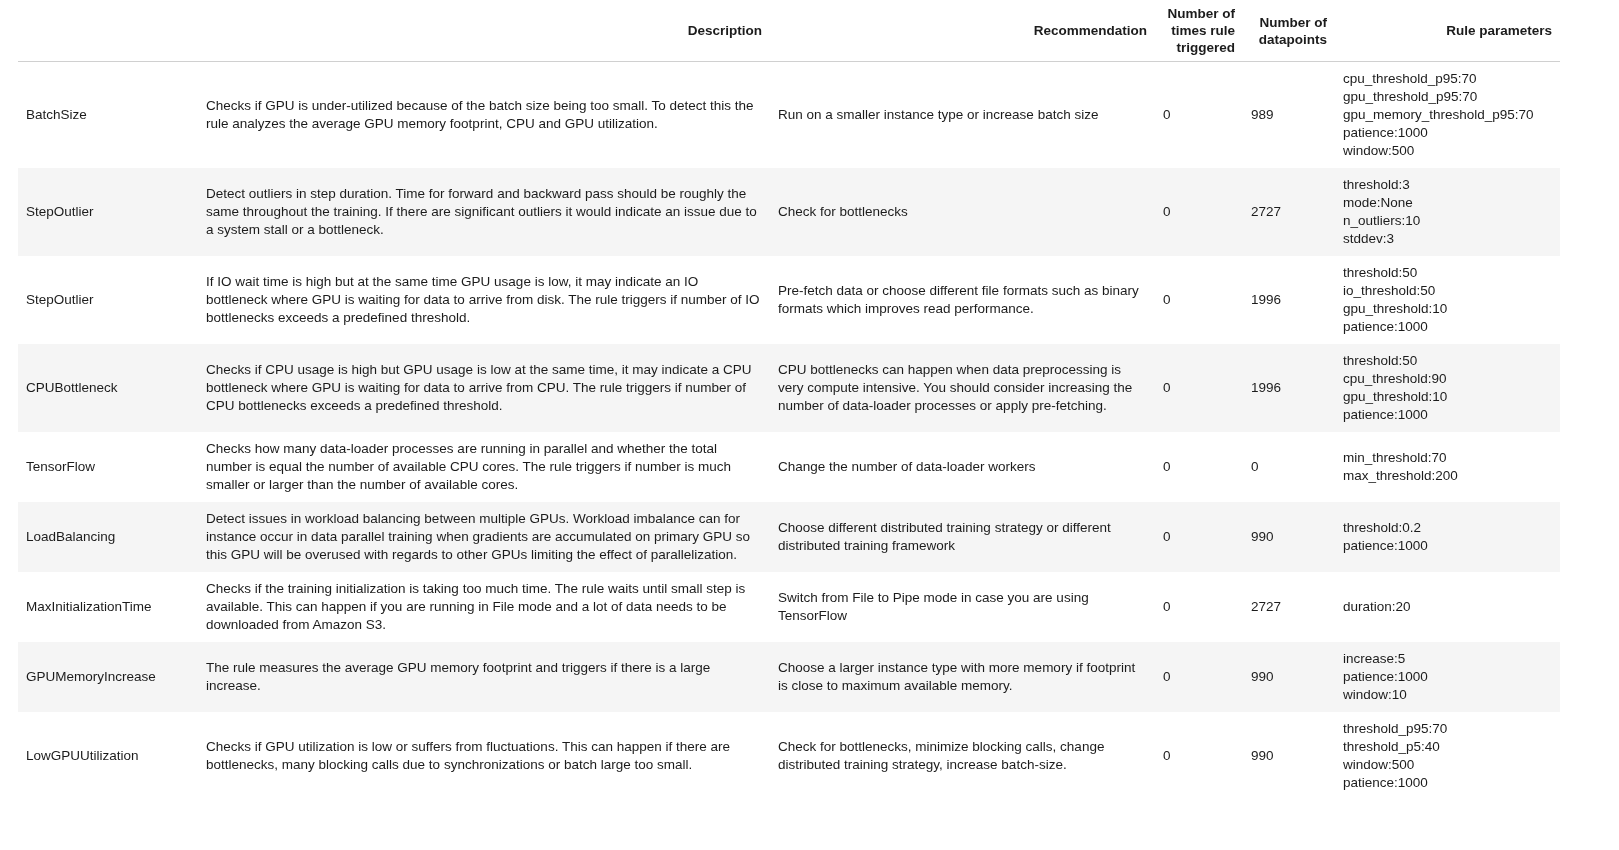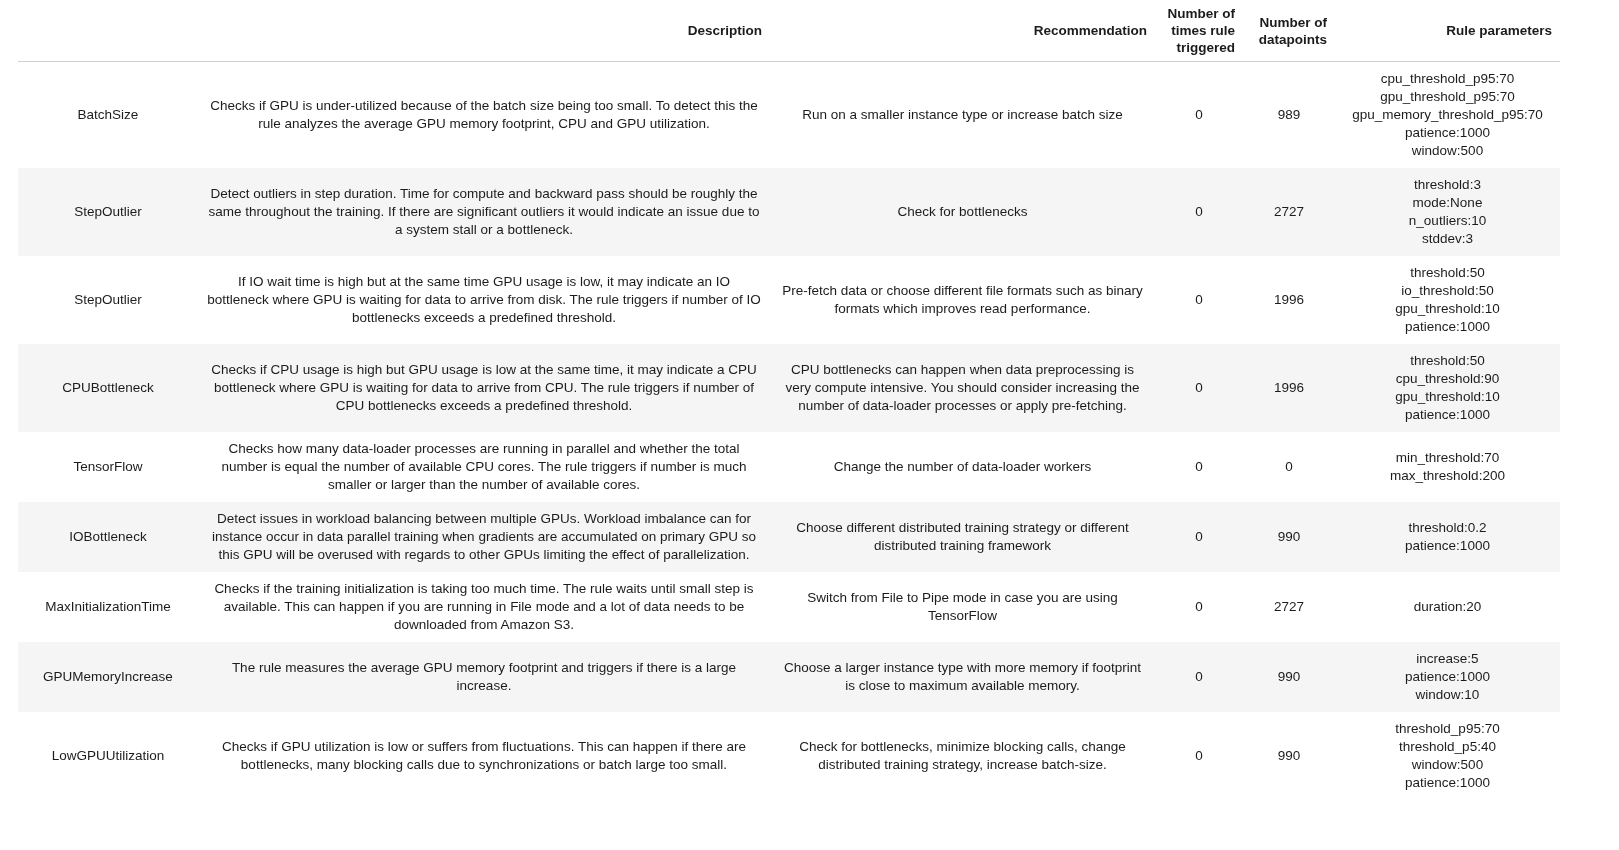--- a/index.html
+++ b/index.html
@@ -36,21 +36,21 @@
     line-height: 17px;
     text-align: right;
     vertical-align: middle;
     padding: 5px 8px;
     border-bottom: 1px solid #d0d0d0;
     background: #ffffff;
   }
   table.rules-table td, table.rules-table tbody th {
     font-size: 13.5px;
     line-height: 18px;
-    text-align: center;
+    text-align: left;
     vertical-align: middle;
     padding: 8px 8px;
     border: none;
   }
   table.rules-table tbody th.rule-name {
     font-weight: 400;
     white-space: nowrap;
   }
   table.rules-table tbody tr:nth-child(even) {
     background: #f5f5f5;
@@ -90,21 +90,21 @@
         <td>0</td>
         <td>989</td>
         <td class="params">cpu_threshold_p95:70
 gpu_threshold_p95:70
 gpu_memory_threshold_p95:70
 patience:1000
 window:500</td>
       </tr>
       <tr>
         <th class="rule-name">StepOutlier</th>
-        <td>Detect outliers in step duration. Time for compute and backward pass should be roughly the same throughout the training. If there are significant outliers it would indicate an issue due to a system stall or a bottleneck.</td>
+        <td>Detect outliers in step duration. Time for forward and backward pass should be roughly the same throughout the training. If there are significant outliers it would indicate an issue due to a system stall or a bottleneck.</td>
         <td>Check for bottlenecks</td>
         <td>0</td>
         <td>2727</td>
         <td class="params">threshold:3
 mode:None
 n_outliers:10
 stddev:3</td>
       </tr>
       <tr>
         <th class="rule-name">StepOutlier</th>
@@ -131,21 +131,21 @@
       <tr>
         <th class="rule-name">TensorFlow</th>
         <td>Checks how many data-loader processes are running in parallel and whether the total number is equal the number of available CPU cores. The rule triggers if number is much smaller or larger than the number of available cores.</td>
         <td>Change the number of data-loader workers</td>
         <td>0</td>
         <td>0</td>
         <td class="params">min_threshold:70
 max_threshold:200</td>
       </tr>
       <tr>
-        <th class="rule-name">IOBottleneck</th>
+        <th class="rule-name">LoadBalancing</th>
         <td>Detect issues in workload balancing between multiple GPUs. Workload imbalance can for instance occur in data parallel training when gradients are accumulated on primary GPU so this GPU will be overused with regards to other GPUs limiting the effect of parallelization.</td>
         <td>Choose different distributed training strategy or different distributed training framework</td>
         <td>0</td>
         <td>990</td>
         <td class="params">threshold:0.2
 patience:1000</td>
       </tr>
       <tr>
         <th class="rule-name">MaxInitializationTime</th>
         <td>Checks if the training initialization is taking too much time. The rule waits until small step is available. This can happen if you are running in File mode and a lot of data needs to be downloaded from Amazon S3.</td>

